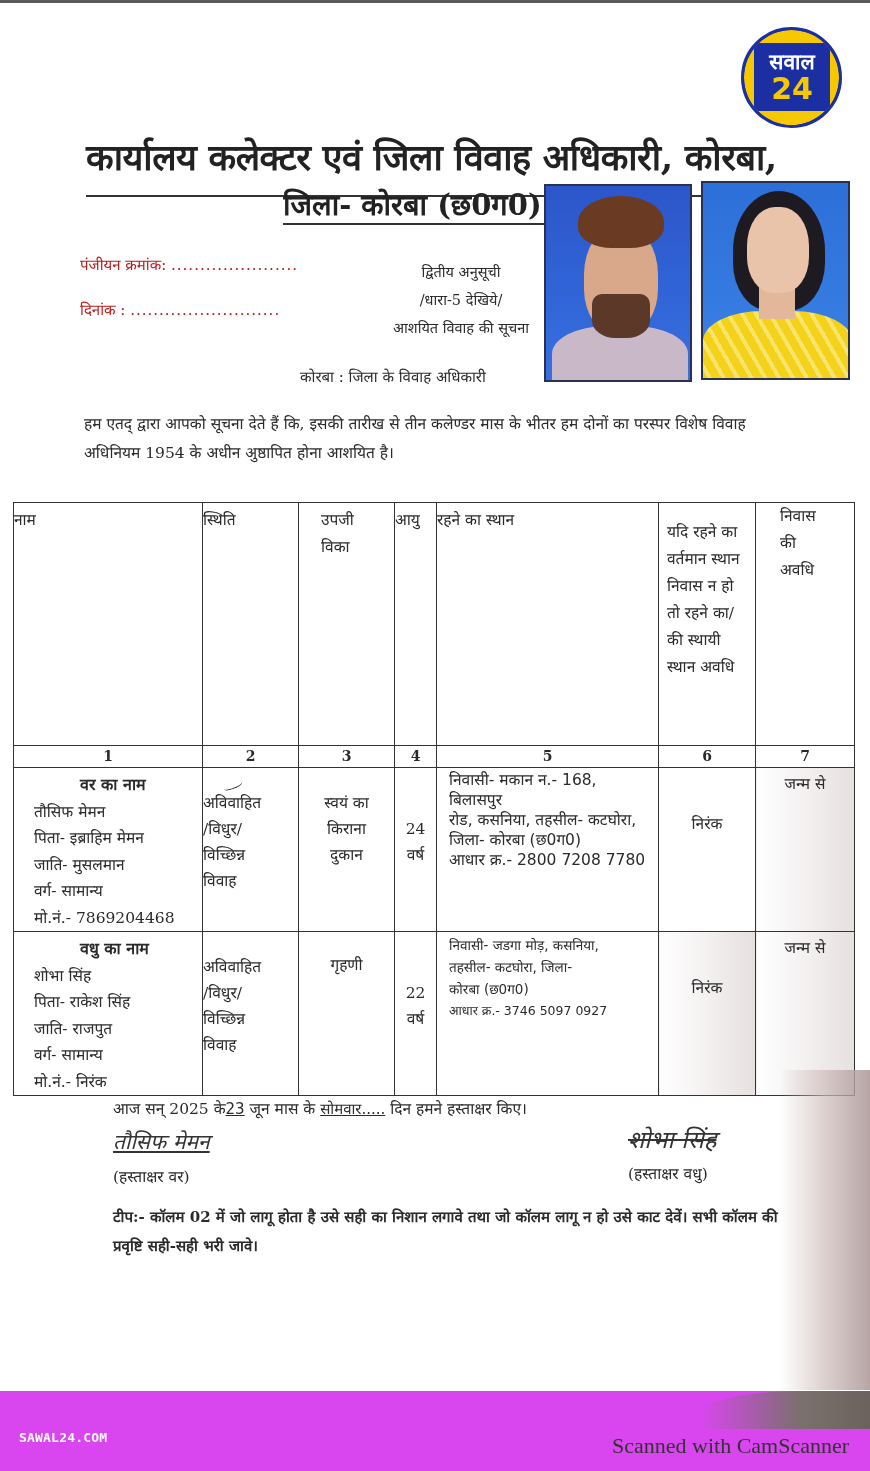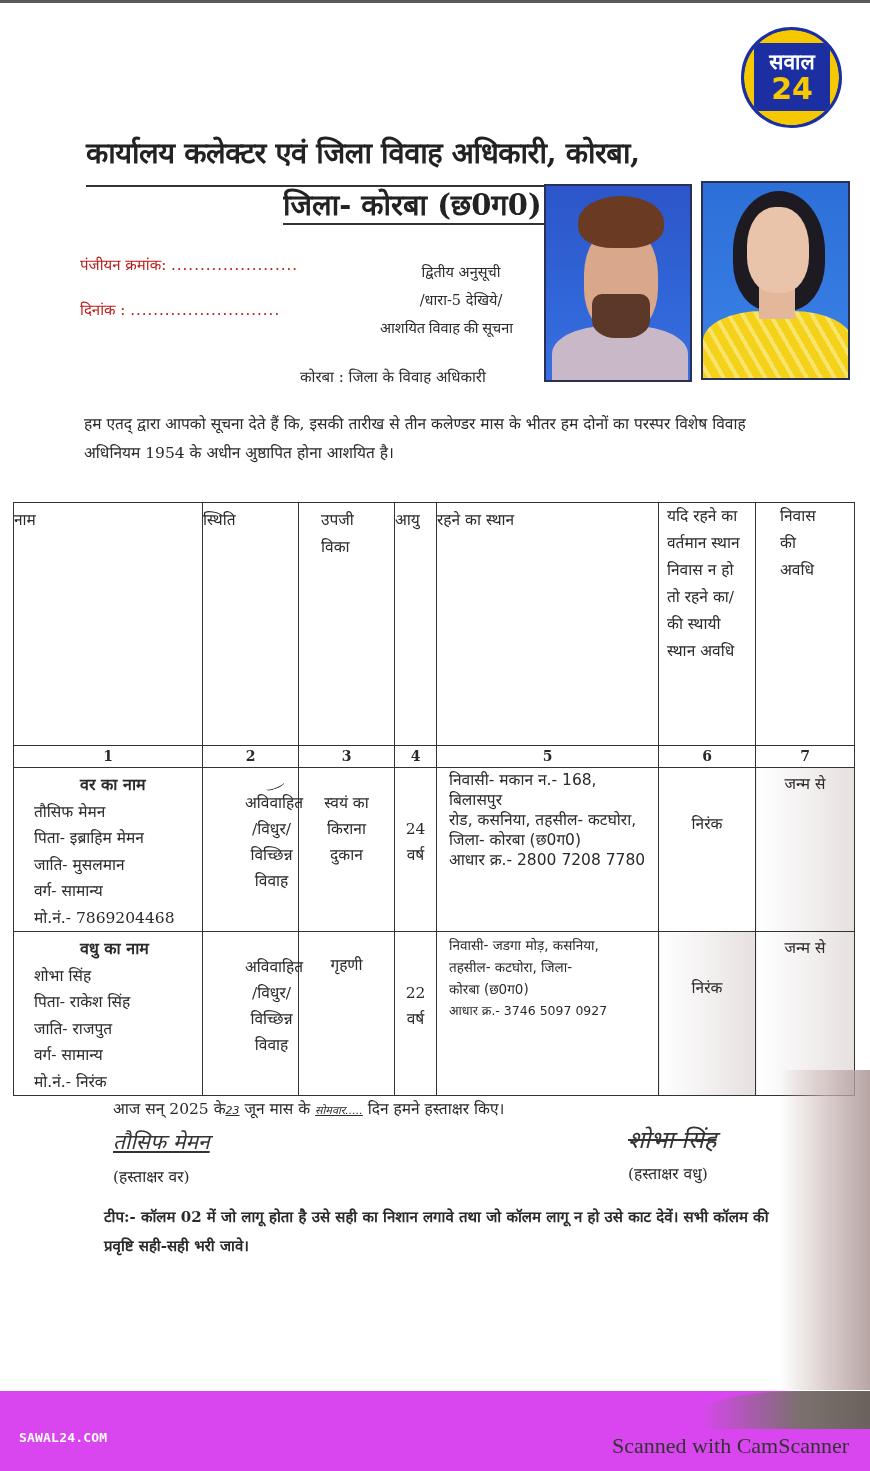--- a/index.html
+++ b/index.html
@@ -21,21 +21,21 @@
   .logo .ring { position: absolute; inset: 0; border-radius: 50%; background: #f5c800; }
   .logo .panel {
     position: absolute; left: 10px; top: 13px; width: 76px; height: 68px; background: #1b2fa3;
     display: flex; flex-direction: column; align-items: center; justify-content: center;
   }
   .logo .l1 { color: #ffffff; font-family: "DejaVu Sans", sans-serif; font-weight: bold; font-size: 21px; line-height: 24px; }
   .logo .l2 { color: #f5c800; font-family: "DejaVu Sans", sans-serif; font-weight: bold; font-size: 30px; line-height: 30px; }
 
   
   .title1 {
-    position: absolute; left: 86px; top: 132px; font-size: 29px; font-weight: bold;
+    position: absolute; left: 86px; top: 132px; font-size: 36px; font-weight: bold;
     letter-spacing: -0.5px; color: #222; border-bottom: 2px solid #333; padding-bottom: 14px;
     white-space: nowrap;
   }
   .title2 {
     position: absolute; left: 283px; top: 184px; font-size: 29px; font-weight: bold;
     color: #222; border-bottom: 2px solid #333; white-space: nowrap; width: 262px; overflow: hidden;
   }
 
   
   .photo { position: absolute; border: 2px solid #2a2f55; overflow: hidden; }
@@ -55,38 +55,38 @@
 
   
   .tbl { position: absolute; left: 13px; top: 502px; width: 841px; border-collapse: collapse; table-layout: fixed; }
   .tbl td, .tbl th { border: 1.5px solid #333; vertical-align: top; font-weight: normal; font-size: 15.5px; color: #2a2a2a; }
   .tbl .hd th { height: 243px; text-align: left; padding-top: 4px; line-height: 27px; }
   .tbl .num td { height: 22px; text-align: center; font-weight: bold; font-size: 14px; line-height: 20px; }
   .tbl .row1 td { height: 163px; }
   .tbl .row2 td { height: 156px; }
   .namecell { padding: 4px 6px 0 20px; line-height: 26.5px; font-size: 15.5px; }
   .namecell .role { padding-left: 46px; font-weight: bold; font-size: 16px; }
-  .statuscell { text-align: center; line-height: 26px; font-size: 16.5px; padding-top: 22px; padding-left: 42px; }
+  .statuscell { text-align: left; line-height: 26px; font-size: 16.5px; padding-top: 22px; }
   .occcell { text-align: center; line-height: 26px; font-size: 16.5px; padding-top: 22px; }
   .agecell { text-align: center; line-height: 26px; font-size: 16px; }
   .addrcell { padding: 2px 4px 0 12px; font-size: 12.5px; line-height: 20px; font-family: "DejaVu Sans", sans-serif; font-weight: bold; color: #3a3a3a; }
   .c6cell { text-align: center; font-size: 17px; padding-top: 44px; }
   .c7cell { text-align: center; font-size: 15.5px; padding-top: 4px; }
   .shade { background: linear-gradient(90deg, #ffffff 0%, #f1eded 60%, #e6e0df 100%); }
   .tick { position: relative; display: inline-block; }
   .tick::before { content: ""; position: absolute; left: 20px; top: -8px; width: 20px; height: 6px; border-bottom: 1.5px solid #333; border-radius: 0 0 60% 40%; transform: rotate(-18deg); }
 
   .signline { position: absolute; left: 113px; top: 1097px; font-size: 15.5px; color: #2a2a2a; white-space: nowrap; }
-  .signline .hand { font-family: "DejaVu Sans", sans-serif; font-style: italic; text-decoration: underline; font-size: 11px; }
+  .signline .hand { font-family: "DejaVu Sans", sans-serif; text-decoration: underline; font-size: 15px; }
   .sig { position: absolute; font-family: "DejaVu Serif", serif; font-style: italic; font-size: 23px; color: #333; white-space: nowrap; }
   .sig.groom { left: 113px; top: 1127px; text-decoration: underline; font-size: 21px; }
   .sig.bride { left: 628px; top: 1122px; text-decoration: line-through; font-size: 24px; }
   .siglabel { position: absolute; font-size: 15.5px; color: #2a2a2a; white-space: nowrap; }
 
-  .note { position: absolute; left: 104px; top: 1203px; width: 690px; font-size: 15px; line-height: 29px; color: #2a2a2a; font-weight: bold; }
+  .note { position: absolute; left: 113px; top: 1203px; width: 690px; font-size: 15px; line-height: 29px; color: #2a2a2a; font-weight: bold; }
 
   .right-shadow { position: absolute; left: 780px; top: 1070px; width: 90px; height: 320px; background: linear-gradient(90deg, rgba(255,255,255,0) 0%, rgba(205,188,186,0.7) 50%, rgba(170,150,148,0.85) 100%); }
 
   .footer { position: absolute; left: 0; top: 1391px; width: 870px; height: 80px; background: #d946ef; }
   .footer .site { position: absolute; left: 19px; top: 39px; font-family: "DejaVu Sans Mono", monospace; font-size: 13px; color: #ffffff; font-weight: bold; letter-spacing: 0.2px; }
   .footer .cam { position: absolute; left: 612px; top: 42px; font-family: "Liberation Serif", serif; font-size: 22px; color: #333; white-space: nowrap; }
   .footer .bump { position: absolute; left: 700px; top: 0; width: 170px; height: 38px; background: linear-gradient(90deg, rgba(163,163,163,0) 0%, #7a706c 60%, #6b625e 100%); border-radius: 60% 0 0 0; }
 </style>
 </head>
 <body>
@@ -121,21 +121,21 @@
   <span>पंजीयन क्रमांक:</span>
   <span class="dots">......................</span>
 </div>
 <div class="meta" style="left:80px; top:299px;">
   <span>दिनांक :</span>
   <span class="dots">..........................</span>
 </div>
 <div class="right-block">
   <div>द्वितीय अनुसूची</div>
   <div>/धारा-5 देखिये/</div>
-  <div style="text-align:left;font-family:Liberation Serif, serif;">आशयित विवाह की सूचना</div>
+  <div style="text-align:center;">आशयित विवाह की सूचना</div>
 </div>
 <div class="korba-line">कोरबा : जिला के विवाह अधिकारी</div>
 
 <div class="para">हम एतद् द्वारा आपको सूचना देते हैं कि, इसकी तारीख से तीन कलेण्डर मास के भीतर हम दोनों का परस्पर विशेष विवाह अधिनियम 1954 के अधीन अुष्ठापित होना आशयित है।</div>
 
 <table class="tbl">
   <colgroup>
     <col style="width:189px">
       <col style="width:96px">
       <col style="width:96px">
@@ -144,21 +144,21 @@
       <col style="width:97px">
       <col style="width:99px">
   </colgroup>
   <tbody>
       <tr class="hd">
     <th>नाम</th>
     <th>स्थिति</th>
     <th style="padding-left:22px;padding-right:22px;">उपजी विका</th>
     <th>आयु</th>
     <th>रहने का स्थान</th>
-    <th style="padding:0 8px;">यदि रहने का वर्तमान स्थान निवास न हो तो रहने का/की स्थायी स्थान अवधि</th>
+    <th style="padding:16px 8px;">यदि रहने का वर्तमान स्थान निवास न हो तो रहने का/की स्थायी स्थान अवधि</th>
     <th style="padding:0 24px;">निवास की अवधि</th>
   </tr>
   <tr class="num">
     <td>1</td>
     <td>2</td>
     <td>3</td>
     <td>4</td>
     <td>5</td>
     <td>6</td>
     <td>7</td>

